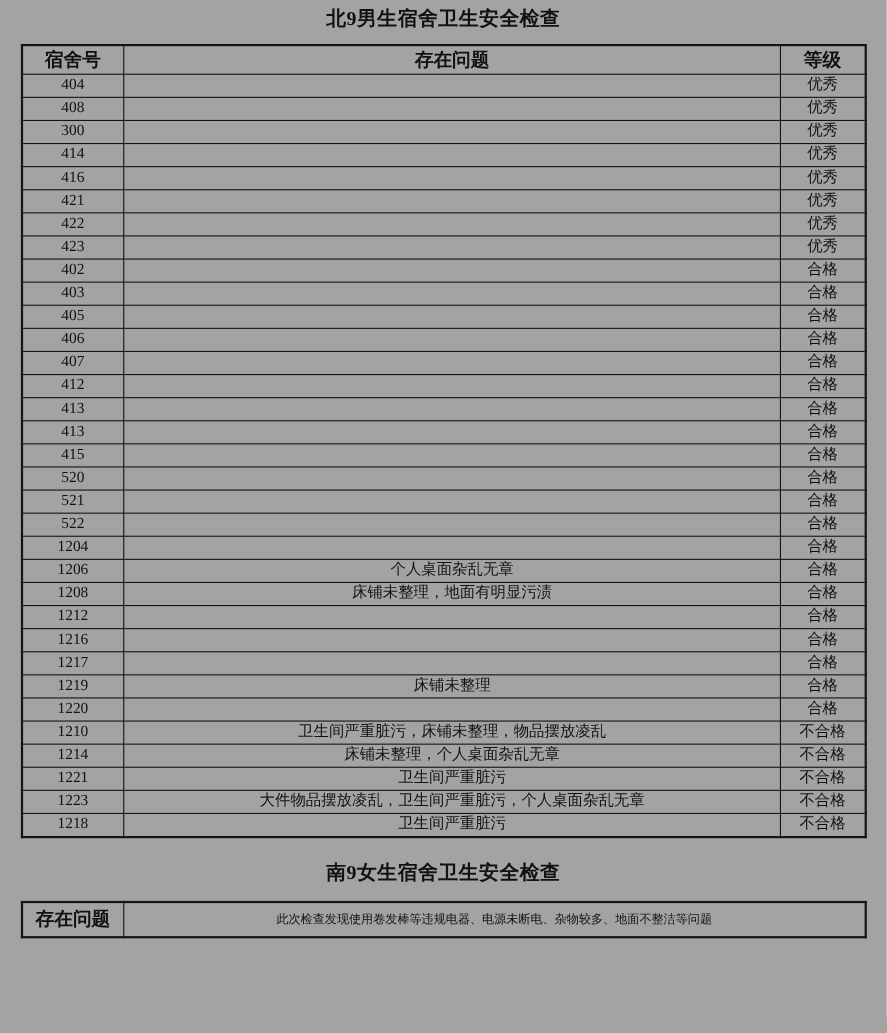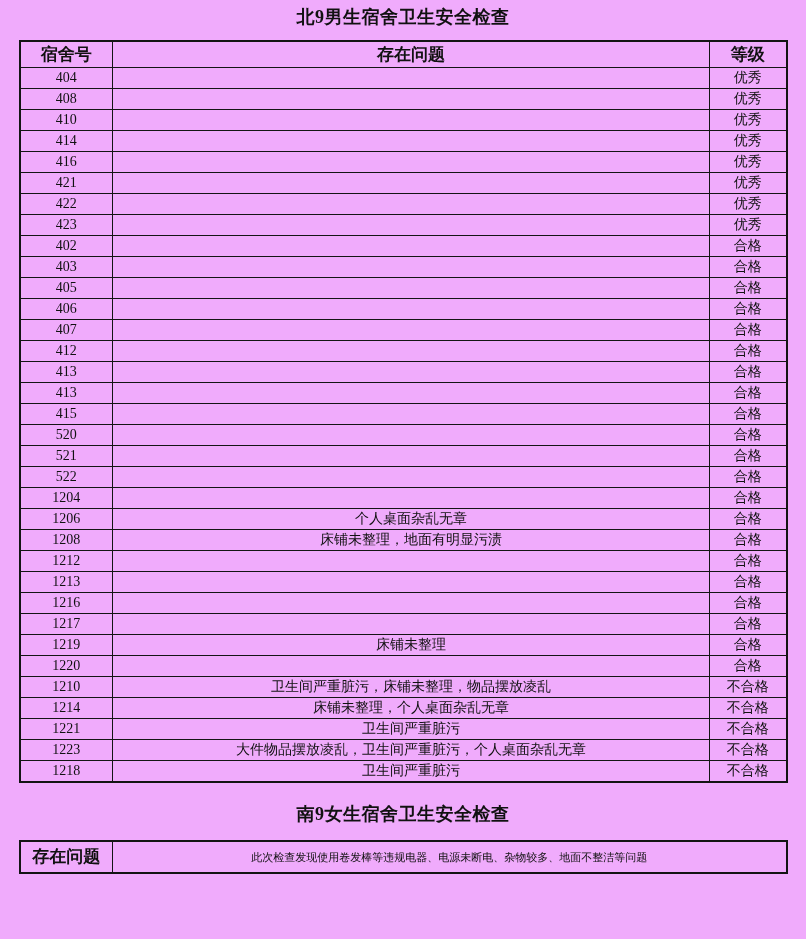--- a/index.html
+++ b/index.html
@@ -11,21 +11,21 @@
     width: 806px;
     height: 939px;
     font-family: "Liberation Serif", "DejaVu Serif", serif;
     color: #111111;
     overflow: hidden;
   }
   .doc {
     position: relative;
     width: 806px;
     height: 939px;
-    background: #f0abfc;
+    background: #a3a3a3;
   }
   .doc-title {
     margin: 0;
     text-align: center;
     font-size: 18px;
     font-weight: 700;
     line-height: 21px;
     letter-spacing: 0.5px;
   }
   .title-1 { padding-top: 7px; }
@@ -108,21 +108,21 @@
           <td>404</td>
           <td></td>
           <td>优秀</td>
         </tr>
         <tr>
           <td>408</td>
           <td></td>
           <td>优秀</td>
         </tr>
         <tr>
-          <td>410</td>
+          <td>300</td>
           <td></td>
           <td>优秀</td>
         </tr>
         <tr>
           <td>414</td>
           <td></td>
           <td>优秀</td>
         </tr>
         <tr>
           <td>416</td>
@@ -214,25 +214,20 @@
           <td>个人桌面杂乱无章</td>
           <td>合格</td>
         </tr>
         <tr>
           <td>1208</td>
           <td>床铺未整理，地面有明显污渍</td>
           <td>合格</td>
         </tr>
         <tr>
           <td>1212</td>
-          <td></td>
-          <td>合格</td>
-        </tr>
-        <tr>
-          <td>1213</td>
           <td></td>
           <td>合格</td>
         </tr>
         <tr>
           <td>1216</td>
           <td></td>
           <td>合格</td>
         </tr>
         <tr>
           <td>1217</td>

